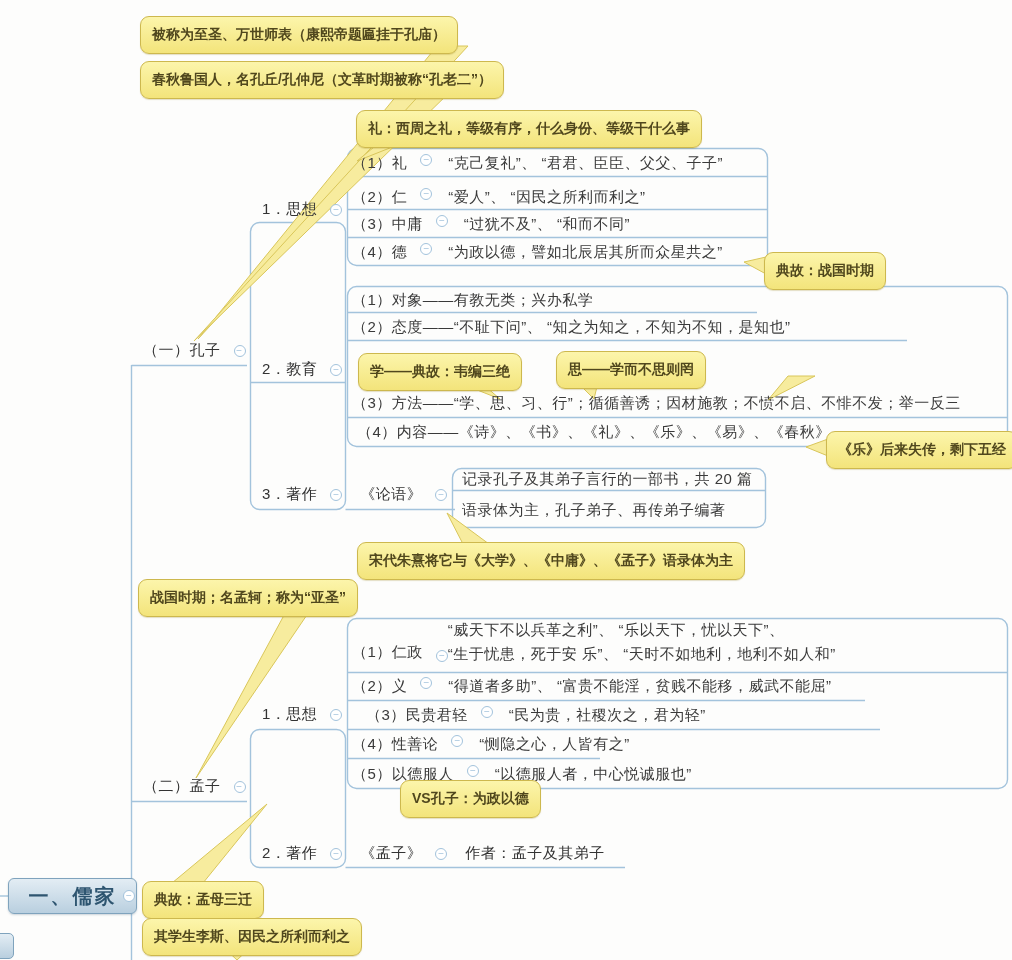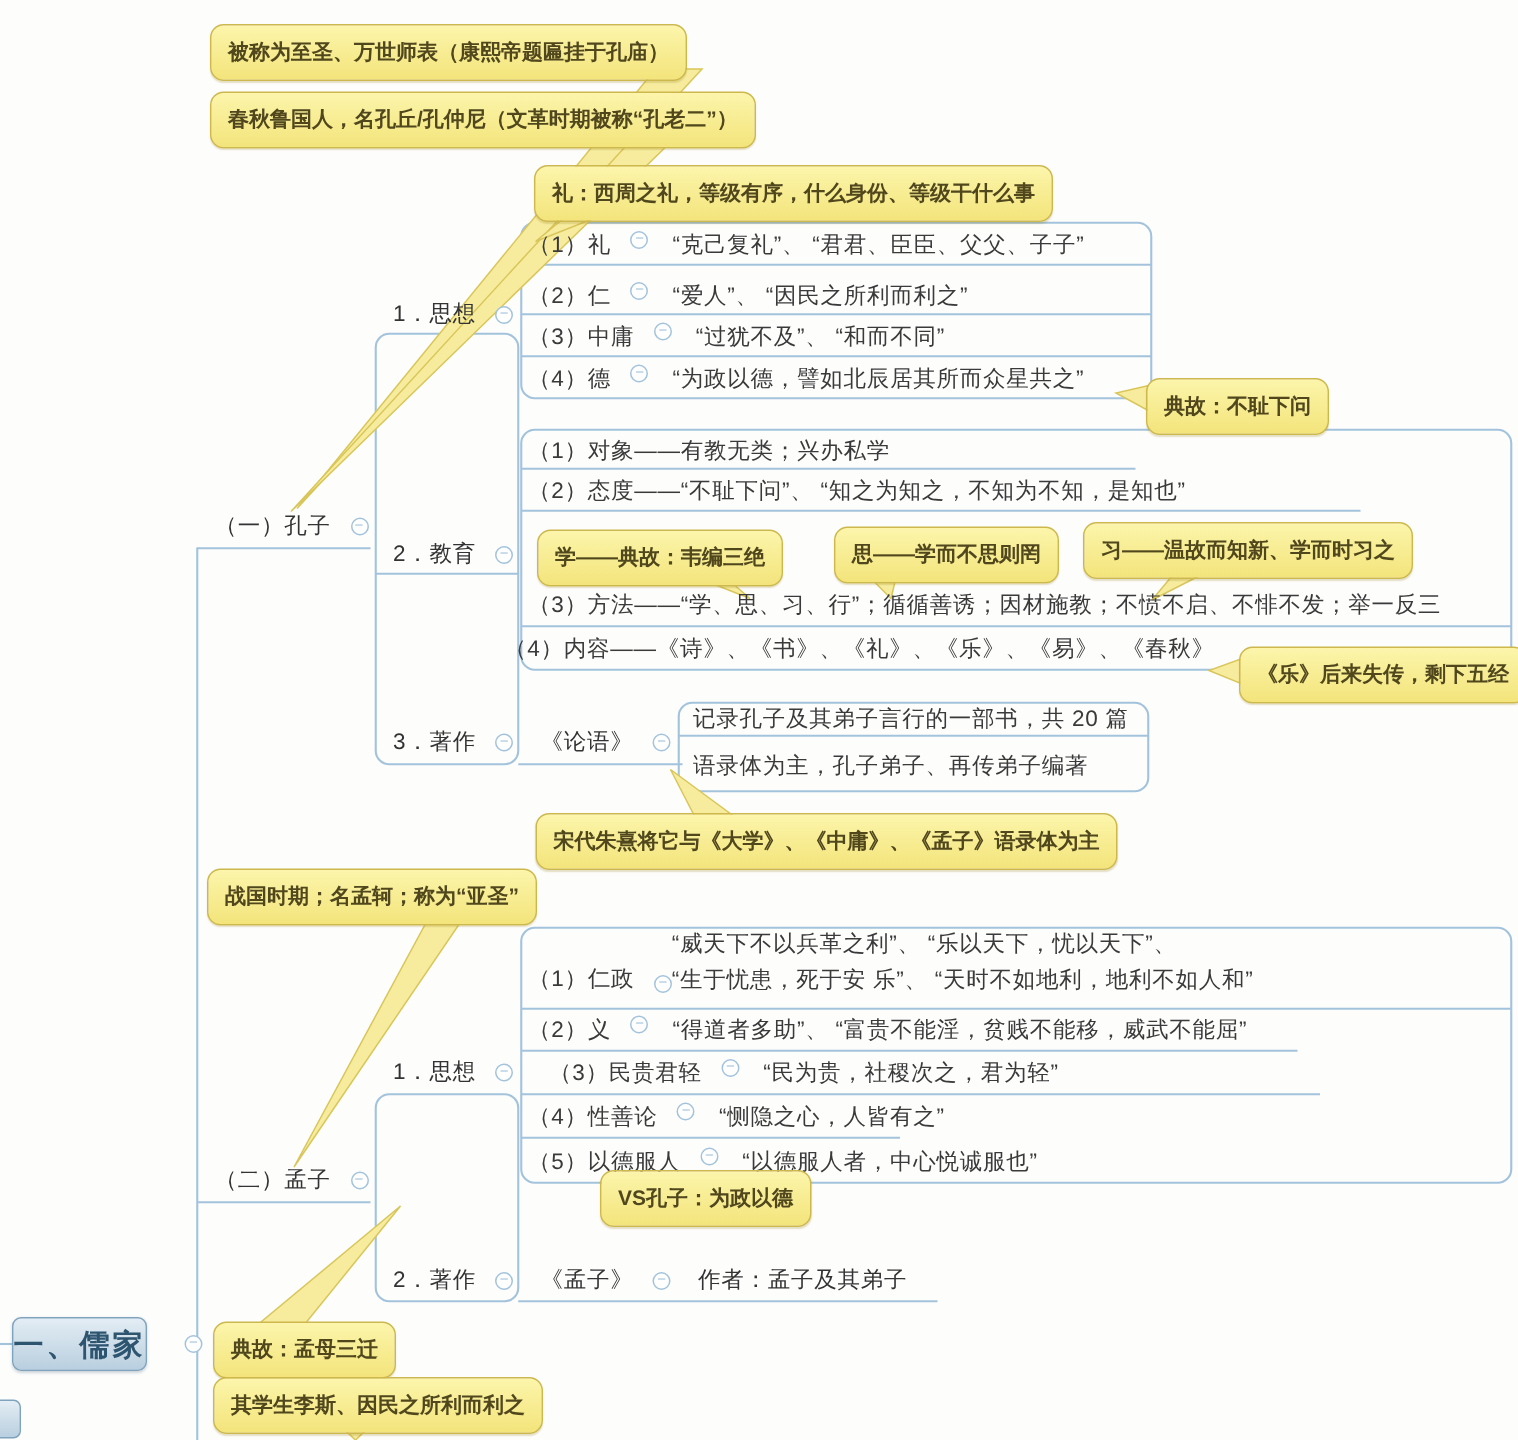--- a/index.html
+++ b/index.html
@@ -34,21 +34,21 @@
 
   .node-label { position:absolute; display:flex; align-items:center;
                 white-space:nowrap; font-size:15px; color:#333; letter-spacing:.5px; }
 
   .twoline { align-items:flex-end; }
   .twoline .qcol { margin-left:0; display:flex; flex-direction:column; }
   .twoline .qcol span { line-height:24px; letter-spacing:.5px; }
   .twoline .lbl, .twoline .minus { margin-bottom:4px; }
 
   .root-node {
-    position:absolute; left:8px; top:878px; width:90px; height:36px;
+    position:absolute; left:8px; top:878px; width:129px; height:36px;
     display:flex; align-items:center; justify-content:center;
     background:linear-gradient(180deg,#e3edf4 0%,#b9cfdf 100%);
     border:1px solid #7fa3bd; border-radius:6px;
     font-size:20px; font-weight:bold; color:#2e5570; letter-spacing:2px;
     box-shadow:0 1px 2px rgba(60,90,120,.25);
   }
   .stub-node {
     position:absolute; left:-9px; top:933px; width:23px; height:26px;
     background:linear-gradient(180deg,#e3edf4 0%,#b9cfdf 100%);
     border:1px solid #7fa3bd; border-radius:5px;
@@ -155,37 +155,36 @@
   <div class="row" style="left:352px;top:215px">
     <span class="lbl">（3）中庸</span>
     <span class="minus">−</span>
     <span class="qt">“过犹不及”、 “和而不同”</span>
   </div>
   <div class="row" style="left:352px;top:243px">
     <span class="lbl">（4）德</span>
     <span class="minus">−</span>
     <span class="qt">“为政以德，譬如北辰居其所而众星共之”</span>
   </div>
-  <div class="callout" style="left:764px;top:252px">典故：不耻下问</div>
+  <div class="callout" style="left:764px;top:252px">典故：战国时期</div>
 
   <div class="row" style="left:352px;top:291px">
     <span class="lbl">（1）对象——有教无类；兴办私学</span>
   </div>
   <div class="row" style="left:352px;top:318px">
     <span class="lbl">（2）态度——</span>
     <span class="qt noicon">“不耻下问”、 “知之为知之，不知为不知，是知也”</span>
   </div>
   <div class="callout" style="left:358px;top:353px">学——典故：韦编三绝</div>
   <div class="callout" style="left:556px;top:351px">思——学而不思则罔</div>
-  <div class="callout" style="left:722px;top:348px">习——温故而知新、学而时习之</div>
   <div class="row" style="left:352px;top:394px">
     <span class="lbl">（3）方法——</span>
     <span class="qt noicon">“学、思、习、行”；循循善诱；因材施教；不愤不启、不悱不发；举一反三</span>
   </div>
-  <div class="row" style="left:336px;top:423px">
+  <div class="row" style="left:357px;top:423px">
     <span class="lbl">（4）内容——《诗》、《书》、《礼》、《乐》、《易》、《春秋》</span>
   </div>
   <div class="callout" style="left:826px;top:431px">《乐》后来失传，剩下五经</div>
 
   <div class="row" style="left:462px;top:470px">
     <span class="lbl">记录孔子及其弟子言行的一部书，共 20 篇</span>
   </div>
   <div class="row" style="left:462px;top:501px">
     <span class="lbl">语录体为主，孔子弟子、再传弟子编著</span>
   </div>

